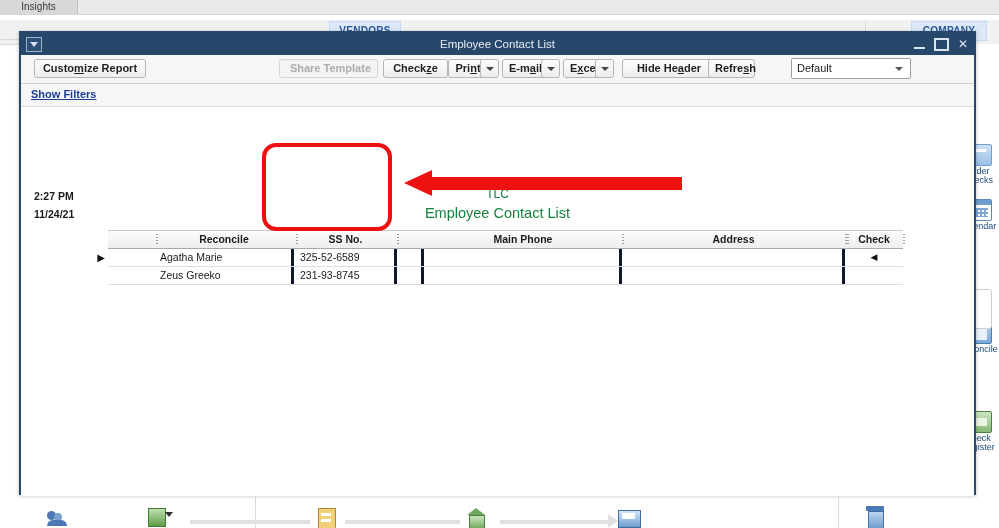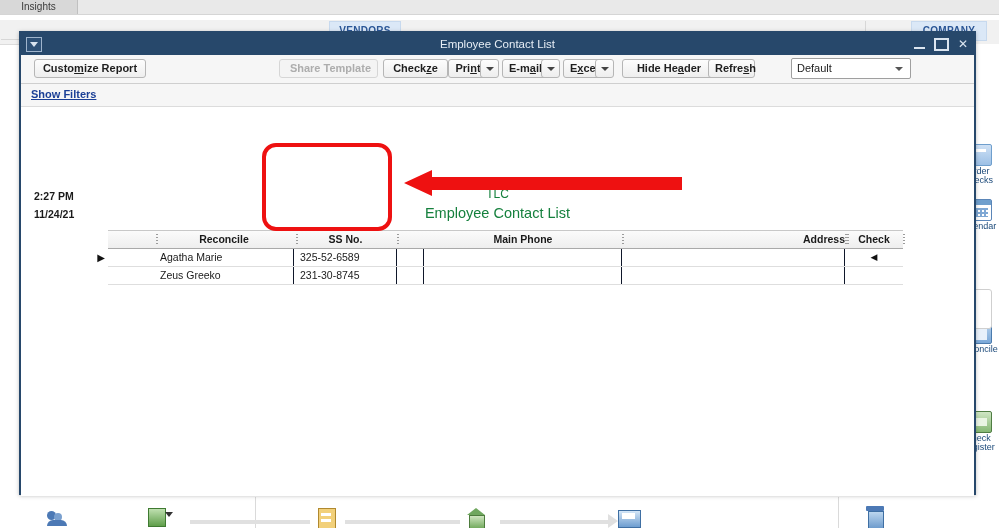--- a/index.html
+++ b/index.html
@@ -112,21 +112,21 @@
   .tbl { position:absolute; left:87px; top:123px; width:795px; }
   .thead { display:flex; height:17px; background:linear-gradient(#fbfbfb,#eeeeee); border-top:1px solid #c8c8c8; border-bottom:1px solid #a9a9a9;}
   .th { position:relative; font-size:10.5px; font-weight:bold; color:#1a1a1a; text-align:center; line-height:16px; box-sizing:border-box;}
   .th .grip { position:absolute; right:-2px; top:3px; width:2px; height:10px;
       background-image:linear-gradient(to bottom,#9b9b9b 1px,transparent 1px);
       background-size:2px 3px; }
   .th .gripL { position:absolute; left:2px; top:3px; width:2px; height:10px;
       background-image:linear-gradient(to bottom,#9b9b9b 1px,transparent 1px);
       background-size:2px 3px; }
   .trow { display:flex; height:18px; border-bottom:1px solid #dedede; box-sizing:border-box;}
-  .td { font-size:10.5px; color:#1a1a1a; line-height:17px; box-sizing:border-box; padding-left:6px; border-right:1px solid #0f172a;}
+  .td { font-size:10.5px; color:#1a1a1a; line-height:17px; box-sizing:border-box; padding-left:6px; border-right:3px solid #0f172a;}
   .rowmark { position:absolute; left:-13px; width:12px; text-align:center; font-size:10px; color:#111; line-height:17px;}
   .gendermark { font-size:9px; color:#111; text-align:center; }
 
   
   .redbox {
     position:absolute; left:262px; top:143px; width:130px; height:88px;
     border:4px solid #ee1111; border-radius:14px; box-sizing:border-box; pointer-events:none;
   }
   .redarrow { position:absolute; left:404px; top:170px; width:278px; height:26px; pointer-events:none; }
 </style>
@@ -265,42 +265,42 @@
       <div class="rtitle" style="top:80px;font-size:12px;">TLC</div>
       <div class="rtitle" style="top:98px;font-size:14.5px;">Employee Contact List</div>
 
       <div class="tbl">
         <div class="thead">
           <div class="th" style="width:46px;"><span></span></div>
           <div class="th" style="width:140px;"><span class="gripL"></span><span>Reconcile</span></div>
           <div class="th" style="width:103px;"><span class="gripL"></span><span>SS No.</span><span class="grip"></span></div>
           <div class="th" style="width:27px;"><span></span></div>
           <div class="th" style="width:198px;text-align:center;"><span>Main Phone</span><span class="grip"></span></div>
-          <div class="th" style="width:223px;text-align:right;"><span>Address</span><span class="grip"></span></div>
+          <div class="th" style="width:223px;"><span>Address</span><span class="grip"></span></div>
           <div class="th" style="width:58px;"><span class="gripL"></span><span>Check</span><span class="grip"></span></div>
         </div>
 
         <div class="trow">
           <div class="td" style="width:46px;position:relative;border-right:none;">
             <span class="rowmark">▶</span>
           </div>
           <div class="td" style="width:140px;">Agatha Marie</div>
           <div class="td" style="width:103px;">325-52-6589</div>
           <div class="td" style="width:27px;"></div>
           <div class="td" style="width:198px;"></div>
           <div class="td" style="width:223px;"></div>
           <div class="td gendermark" style="width:58px;border-right:none;padding-left:0;">◀</div>
         </div>
 
         <div class="trow">
           <div class="td" style="width:46px;position:relative;border-right:none;">
             <span class="rowmark"></span>
           </div>
           <div class="td" style="width:140px;">Zeus Greeko</div>
-          <div class="td" style="width:103px;">231-30-8745</div>
+          <div class="td" style="width:103px;">231-93-8745</div>
           <div class="td" style="width:27px;"></div>
           <div class="td" style="width:198px;"></div>
           <div class="td" style="width:223px;"></div>
           <div class="td gendermark" style="width:58px;border-right:none;padding-left:0;"></div>
         </div>
       </div>
     </div>
   </div>
 
   <div class="redbox"></div>

